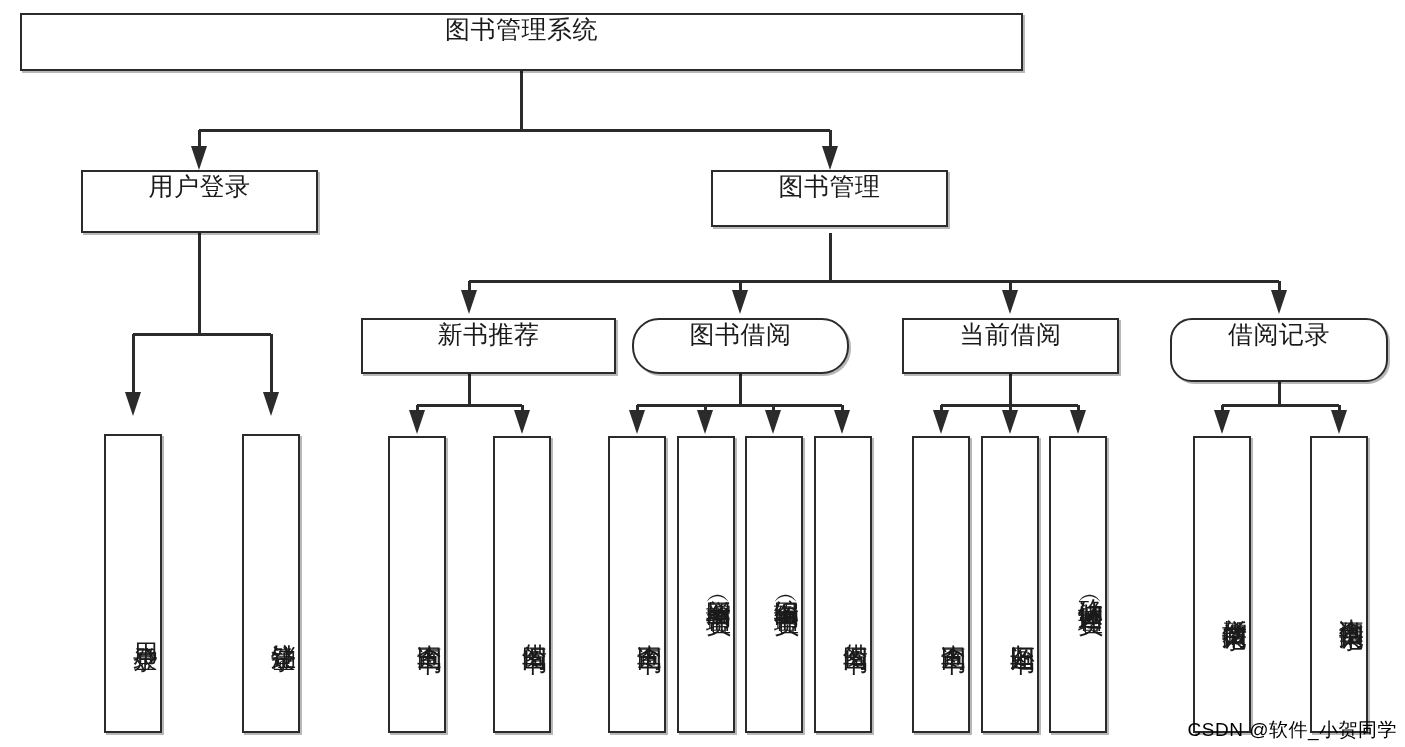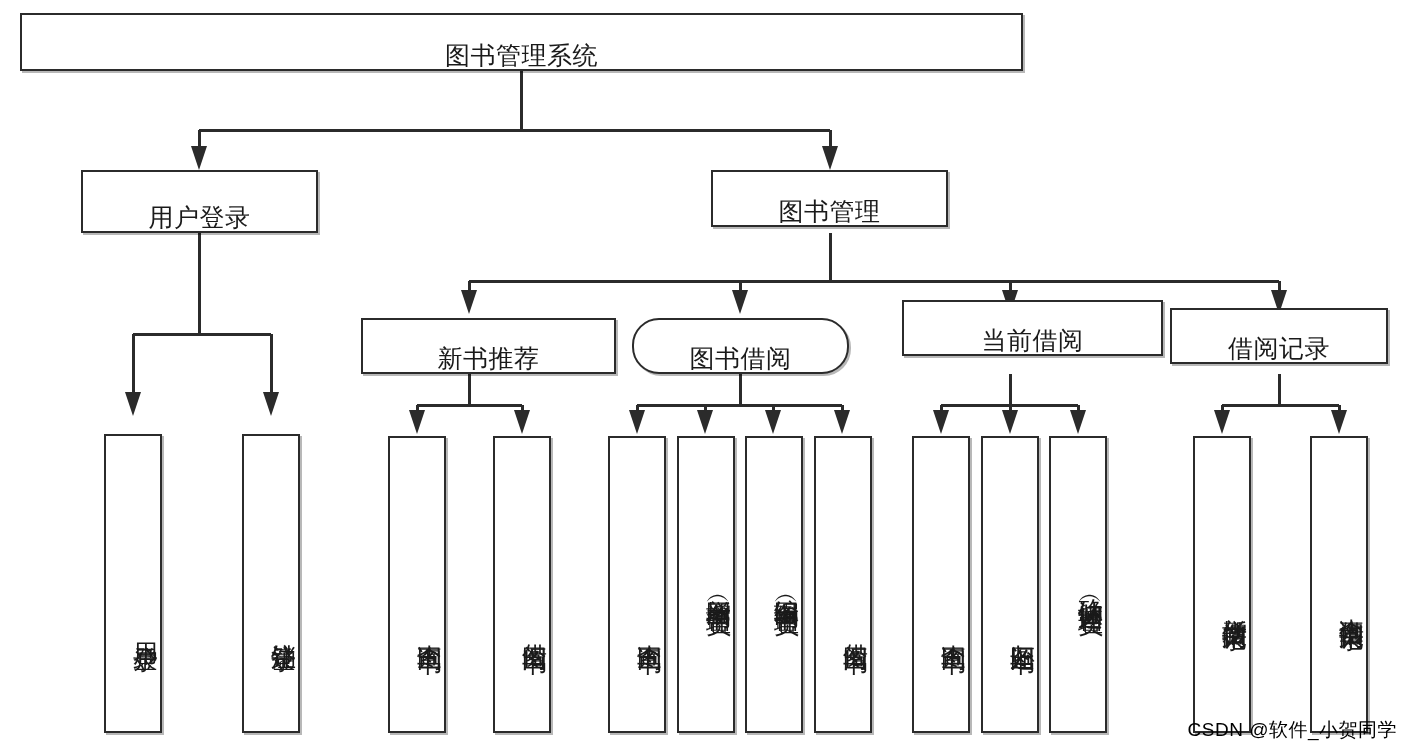--- a/index.html
+++ b/index.html
@@ -22,21 +22,21 @@
     width: 1405px;
     height: 747px;
   }
   .node {
     position: absolute;
     box-sizing: border-box;
     border: 2px solid #2b2b2b;
     background: #ffffff;
     box-shadow: 2px 2px 0 rgba(0,0,0,0.28);
     display: flex;
-    align-items: flex-end;
+    align-items: flex-start;
     justify-content: center;
     color: #1a1a1a;
   }
   .node.h {
     font-size: 25px;
     letter-spacing: 0.5px;
   }
   .node.v {
     writing-mode: vertical-rl;
     text-orientation: upright;
@@ -157,25 +157,25 @@
   </div>
 
   <div class="node h" style="left:361px; top:318px; width:255px; height:56px;">
     <span class="label">新书推荐</span>
   </div>
 
   <div class="node h" style="left:632px; top:318px; width:217px; height:56px;border-radius:27px;">
     <span class="label">图书借阅</span>
   </div>
 
-  <div class="node h" style="left:902px; top:300px; width:261px; height:56px;">
+  <div class="node h" style="left:902px; top:318px; width:217px; height:56px;">
     <span class="label">当前借阅</span>
   </div>
 
-  <div class="node h" style="left:1170px; top:308px; width:218px; height:56px;">
+  <div class="node h" style="left:1170px; top:318px; width:218px; height:64px;border-radius:22px;">
     <span class="label">借阅记录</span>
   </div>
 
   <div class="node v" style="left:104px; top:434px; width:58px; height:299px; padding-top:86px;">
     <span class="label">用户登录</span>
   </div>
 
   <div class="node v" style="left:242px; top:434px; width:58px; height:299px; padding-top:86px;">
     <span class="label">注销登录</span>
   </div>

